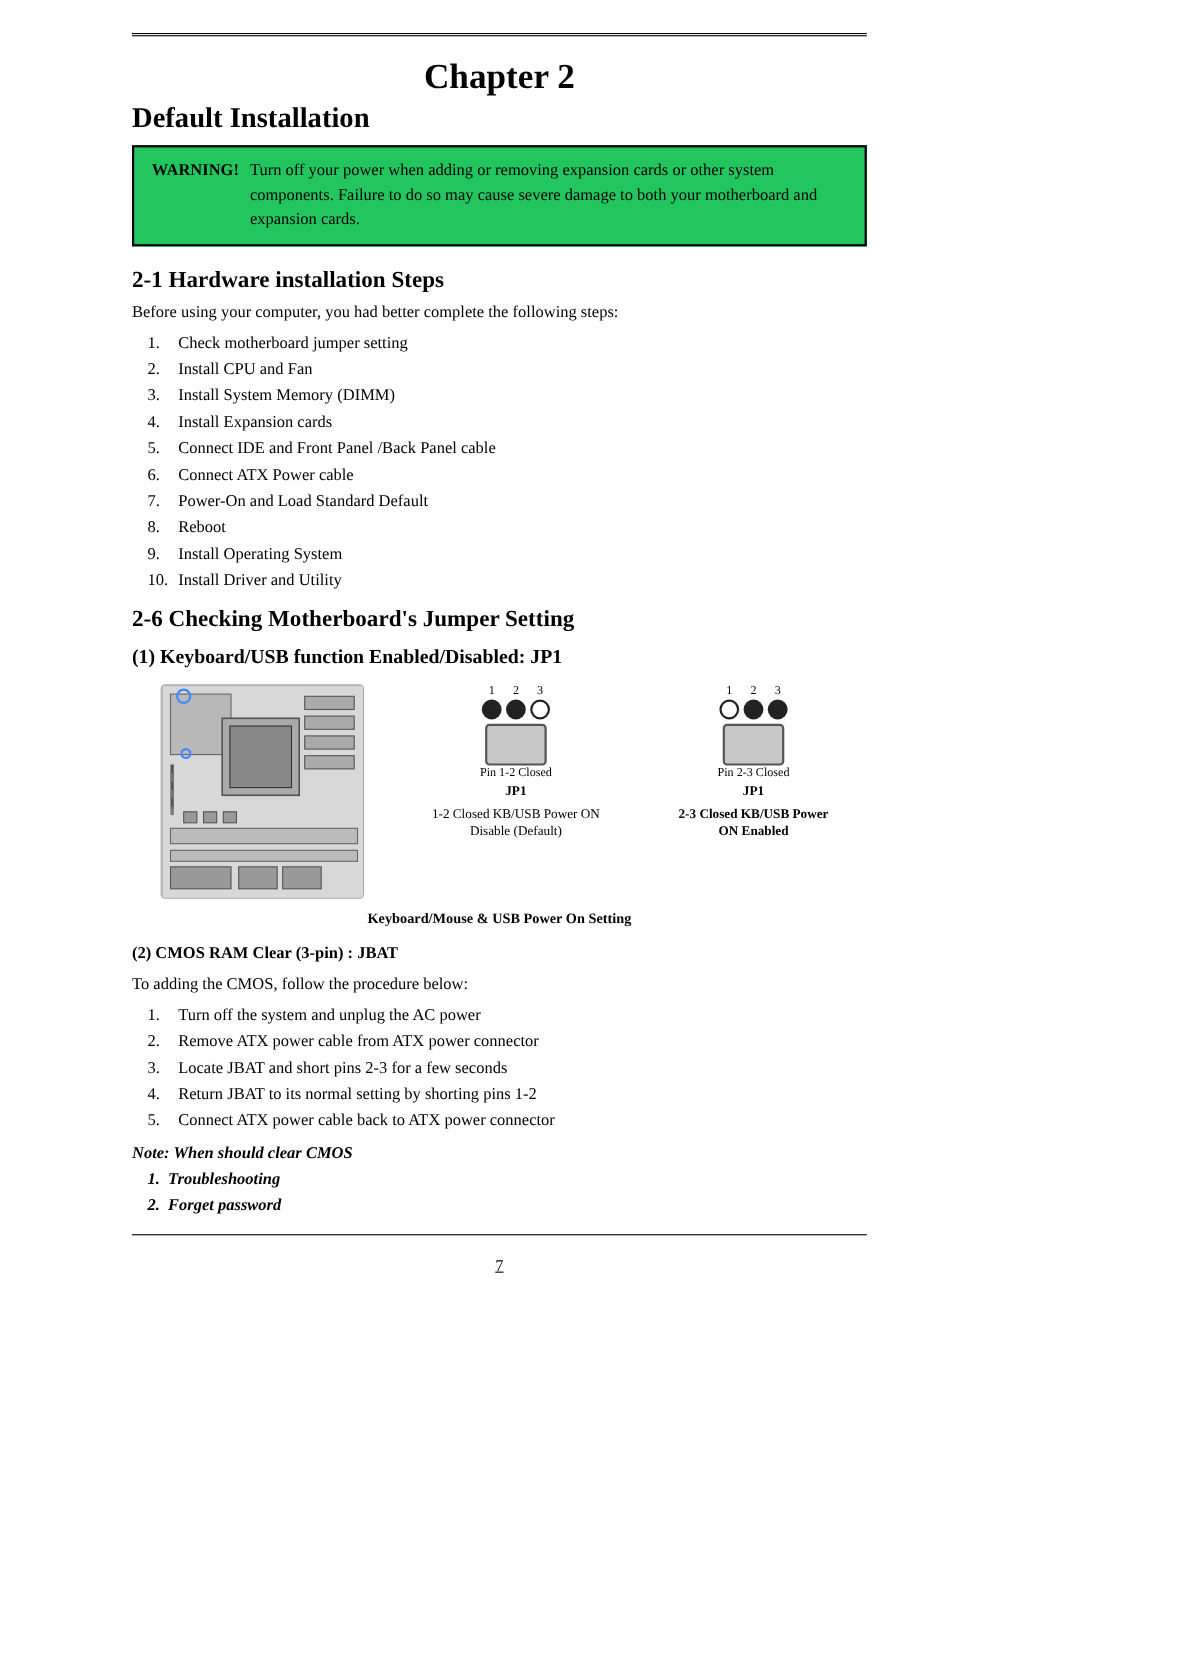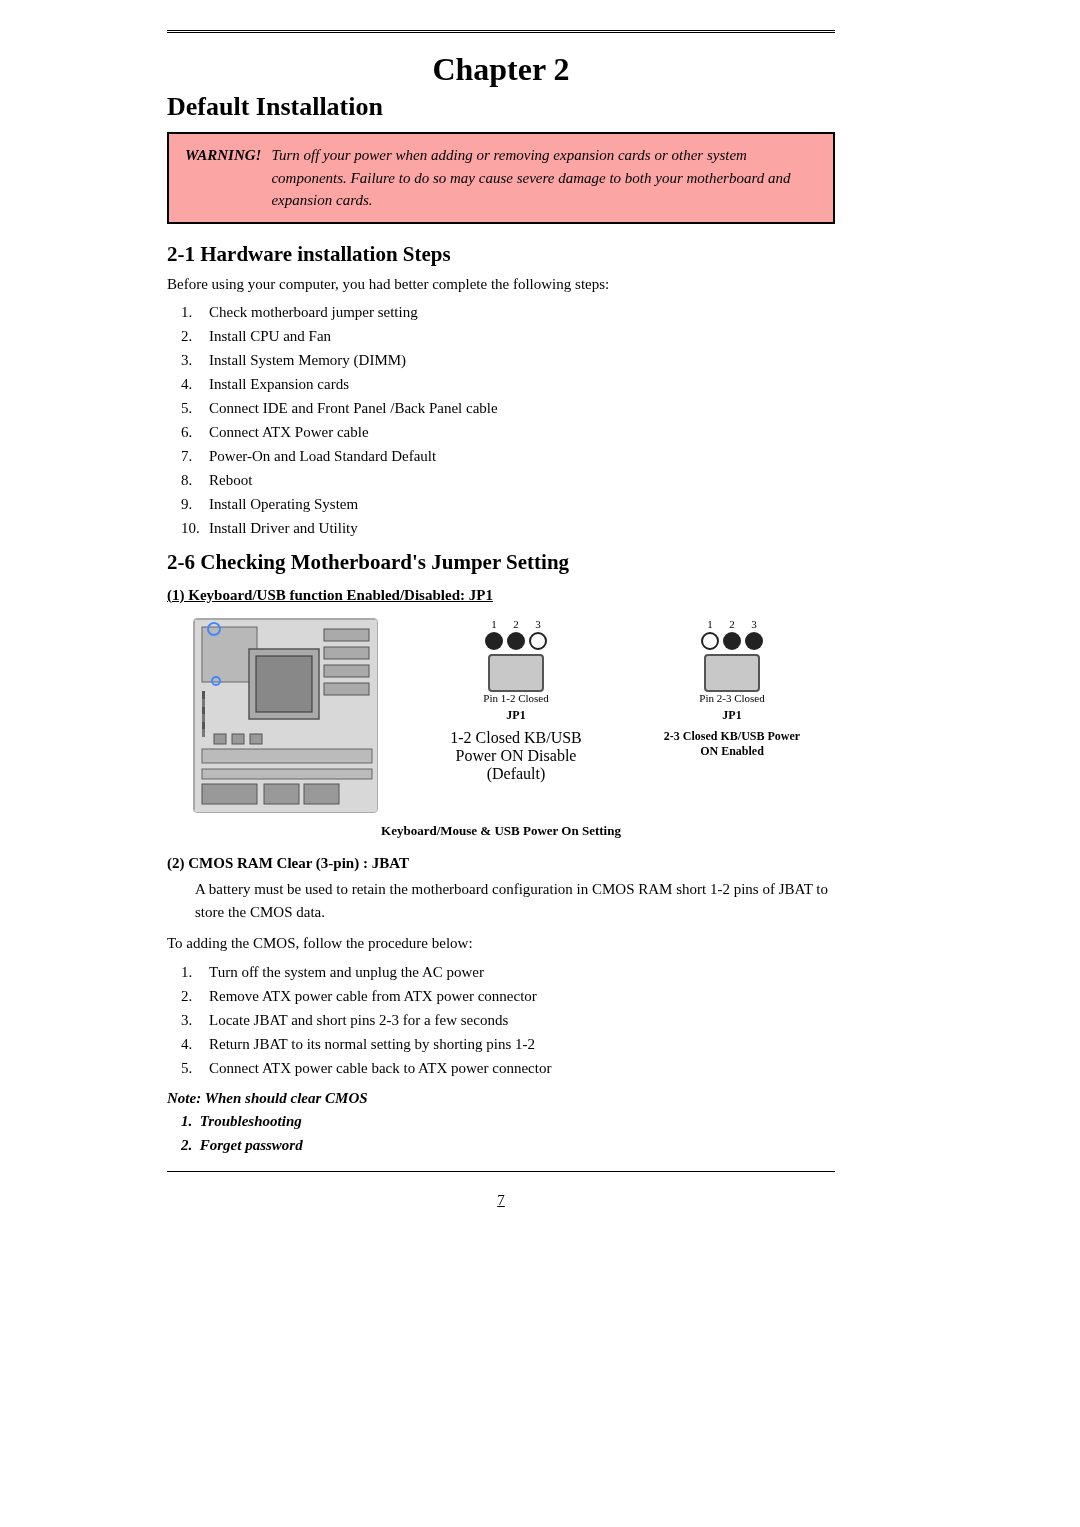--- a/index.html
+++ b/index.html
@@ -10,46 +10,44 @@
       color: #000;
       width: 1080px;
       min-height: 1527px;
       padding: 0;
     }
     .page {
       width: 868px;
       min-height: 1527px;
       padding: 30px 80px 60px 120px;
       position: relative;
-      margin-left: 47px;
     }
     .top-border {
       border-top: 3px double #000;
       margin-bottom: 18px;
     }
     .chapter-title {
       text-align: center;
       font-size: 32px;
       font-weight: bold;
       margin-bottom: 4px;
     }
     .section-main-title {
       font-size: 26px;
       font-weight: bold;
       margin-bottom: 10px;
     }
     .warning-box {
       border: 2px solid #000;
-      background: #fca5a5;
+      background: #22c55e;
       padding: 10px 16px;
       margin-bottom: 18px;
       display: flex;
       gap: 10px;
       line-height: 1.5;
-      font-style: italic;
     }
     .warning-label {
       font-weight: bold;
       white-space: nowrap;
     }
     .section-title {
       font-size: 21px;
       font-weight: bold;
       margin-bottom: 6px;
       margin-top: 10px;
@@ -67,24 +65,23 @@
     ol.steps li {
       font-size: 15px;
       line-height: 1.6;
       display: flex;
       gap: 6px;
     }
     ol.steps li .num {
       min-width: 22px;
     }
     .subsection-title {
-      font-size: 15px;
+      font-size: 18px;
       font-weight: bold;
       margin: 12px 0 8px 0;
-      text-decoration: underline;
     }
     
     .diagram-area {
       display: flex;
       align-items: flex-start;
       gap: 10px;
       margin: 14px 0 10px 0;
       justify-content: space-around;
     }
     .diagram-block {
@@ -319,21 +316,21 @@
       </div>
       <div style="display:flex;gap:4px;margin-bottom:4px;">
         <div class="pin-circle"></div>
         <div class="pin-circle"></div>
         <div class="pin-circle open"></div>
       </div>
       <div class="connector-body">
       </div>
       <div class="pin-label">Pin 1-2 Closed</div>
       <div class="jp1-label" style="margin-top:2px;font-weight:bold;font-size:12px;">JP1</div>
-      <div class="diagram-caption" style="max-width:155px;margin-top:4px;font-size:16px;">1-2 Closed KB/USB Power ON Disable (Default)</div>
+      <div class="diagram-caption" style="max-width:155px;margin-top:4px;font-size:12px;">1-2 Closed KB/USB Power ON Disable (Default)</div>
     </div>
 
     <div class="col-diagram">
       <div class="pins-row">
         <div class="pin-num">1</div>
         <div class="pin-num">2</div>
         <div class="pin-num">3</div>
       </div>
       <div style="display:flex;gap:4px;margin-bottom:4px;">
         <div class="pin-circle open"></div>
@@ -344,21 +341,20 @@
       </div>
       <div class="pin-label">Pin 2-3 Closed</div>
       <div class="jp1-label" style="margin-top:2px;font-weight:bold;font-size:12px;">JP1</div>
       <div class="bold-desc" style="max-width:155px;margin-top:4px;">2-3 Closed KB/USB Power ON Enabled</div>
     </div>
   </div>
 
   <div class="center-caption">Keyboard/Mouse &amp; USB Power On Setting</div>
 
   <p class="subsection2-title">(2)   CMOS RAM Clear (3-pin) : JBAT</p>
-  <p class="indented-text">A battery must be used to retain the motherboard configuration in CMOS RAM short 1-2 pins of JBAT to store the CMOS data.</p>
 
   <p class="body-text" style="margin-top:8px;">To adding the CMOS, follow the procedure below:</p>
 
   <ol class="steps">
     <li>
         <span class="num">1.</span>
         <span>Turn off the system and unplug the AC power</span>
       </li>
     <li>
         <span class="num">2.</span>

